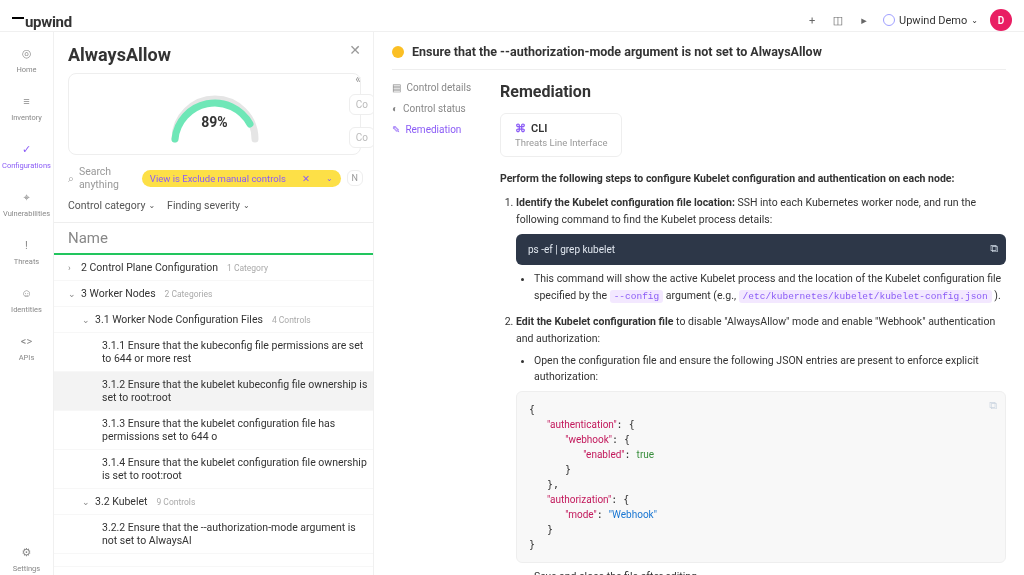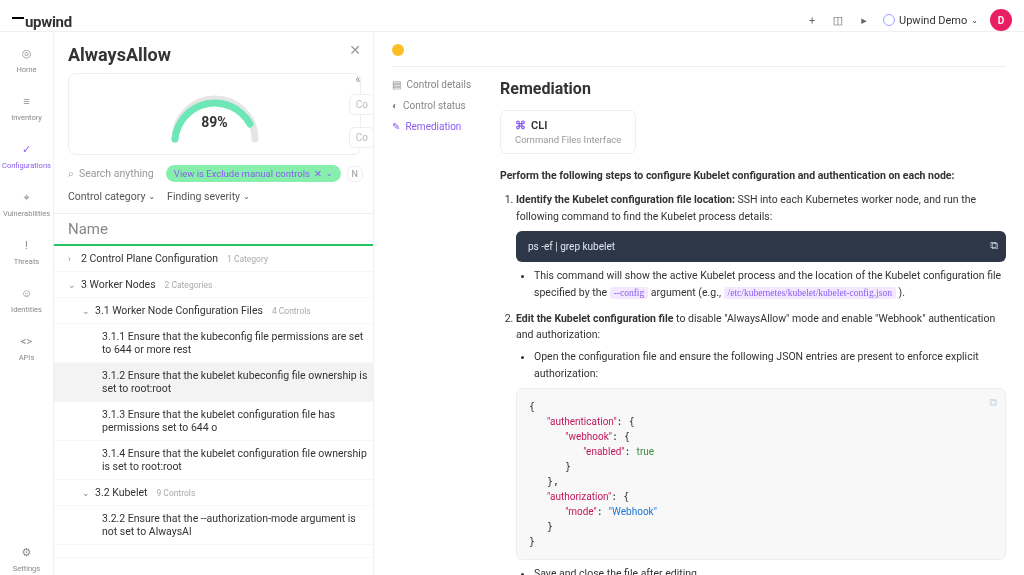--- a/index.html
+++ b/index.html
@@ -25,21 +25,21 @@
 .close-x{position:absolute;top:10px;right:12px;color:#999;cursor:pointer;font-size:14px}
 .collapse-arr{position:absolute;top:40px;right:12px;color:#999;cursor:pointer;font-size:12px}
 .gauge-box{border:1px solid #eee;border-radius:8px;padding:10px;margin:8px 12px 10px 0;position:relative;display:flex;flex-direction:column;align-items:center}
 .gauge{width:100px;height:60px;position:relative}
 .gauge svg{width:100%;height:100%}
 .gauge-val{position:absolute;bottom:14px;left:0;right:0;text-align:center;font-weight:700;font-size:14px}
 .peek-tags{position:absolute;right:-2px;top:62px;display:flex;flex-direction:column;gap:12px;color:#bbb;font-size:10px}
 .peek-tags div{border:1px solid #eee;border-radius:6px;padding:4px 6px;background:#fff}
 .search-row{display:flex;align-items:center;gap:6px;margin:0 10px 8px 0}
 .search-inp{flex:1;display:flex;align-items:center;gap:5px;color:#999;font-size:10.5px}
-.pill{background:#86efac;color:#8b5cf6;border-radius:12px;padding:3px 8px;font-size:9.5px;display:flex;align-items:center;gap:4px}
+.pill{background:#fde047;color:#8b5cf6;border-radius:12px;padding:3px 8px;font-size:9.5px;display:flex;align-items:center;gap:16px}
 .pill-x{cursor:pointer}
 .mini-pill{border:1px solid #eee;border-radius:6px;padding:2px 4px;font-size:9px;color:#999}
 .dd-row{display:flex;gap:12px;margin:0 0 10px 0;font-size:10.5px;color:#555}
 .dd{display:flex;align-items:center;gap:3px;cursor:pointer}
 .tbl-hdr{border-top:1px solid #eee;border-bottom:2px solid #22c55e;padding:6px 0;font-size:15px;color:#888;margin-right:0;margin-left:-14px;padding-left:14px}
 .tree{margin-left:-14px;overflow-y:auto;height:330px;font-size:10.5px}
 .tree-row{padding:6px 0 6px 14px;display:flex;align-items:center;gap:5px;cursor:pointer;border-bottom:1px solid #f7f7f7}
 .tree-row.sel{background:#f3f3f3}
 .caret{width:8px;font-size:9px;color:#888}
 .badge{font-size:8.5px;color:#aaa;margin-left:4px}
@@ -58,21 +58,21 @@
 .cli-lbl{font-weight:600;font-size:11px;display:flex;align-items:center;gap:5px}
 .cli-sub{font-size:9.5px;color:#999;margin-top:2px}
 .rem-text{font-size:10.5px;line-height:1.55}
 .rem-text b{font-weight:700}
 .rem-text ol{padding-left:16px;margin:8px 0}
 .rem-text ol>li{margin-bottom:10px}
 .rem-text ul{padding-left:18px;margin:6px 0}
 .rem-text ul li{margin-bottom:4px;list-style:disc}
 .codebox{background:#2d3748;color:#e2e8f0;border-radius:6px;padding:8px 12px;font-family:Menlo,monospace;font-size:10px;position:relative;margin:6px 0;white-space:pre;overflow-x:auto}
 .copy-ic{position:absolute;top:6px;right:8px;color:#cbd5e0;cursor:pointer;font-size:11px}
-.inline-code{background:#f3e8ff;color:#8b5cf6;font-family:Liberation Serif, serif;font-size:9.5px;padding:1px 4px;border-radius:3px}
+.inline-code{background:#f3e8ff;color:#8b5cf6;font-family:Liberation Mono, monospace;font-size:9.5px;padding:1px 4px;border-radius:3px}
 .json-box{background:#f8f8f8;border:1px solid #eee;border-radius:6px;padding:10px 12px;font-family:Menlo,monospace;font-size:10px;position:relative;margin:6px 0;white-space:pre;line-height:1.5}
 .jk{color:#c2185b}
 .jv{color:#1976d2}
 .jb{color:#388e3c}
 .chev{font-size:8px}
 </style>
 </head>
 <body>
 
 <div class="topbar">
@@ -203,20 +203,21 @@
         <div class="tree-row indent3">
           <span>3.2.2 Ensure that the --authorization-mode argument is not set to AlwaysAl</span>
         </div>
         <div class="tree-row indent3"></div>
       </div>
   </div>
 
   <div class="detail">
     <div class="det-hdr">
       <div class="status-dot"></div>
+      <span>Ensure that the --authorization-mode argument is not set to AlwaysAllow</span>
     </div>
     <div class="det-body">
       <div class="det-nav">
         <div class="det-nav-item">
             <span>▤</span>
             <span>Control details</span>
           </div>
         <div class="det-nav-item">
             <span>◐</span>
             <span>Control status</span>
@@ -226,21 +227,21 @@
             <span>Remediation</span>
           </div>
       </div>
       <div class="det-content">
         <div class="rem-title">Remediation</div>
         <div class="cli-card">
           <div class="cli-lbl">
               <span style="color:#8b5cf6">⌘</span>
               <span>CLI</span>
             </div>
-          <div class="cli-sub">Command Files Interface</div>
+          <div class="cli-sub">Threats Line Interface</div>
         </div>
         <div class="rem-text">
           <p><b>Perform the following steps to configure Kubelet configuration and authentication on each node:</b></p>
           <ol>
             <li>
               <b>Identify the Kubelet configuration file location:</b><span> SSH into each Kubernetes worker node, and run the following command to find the Kubelet process details:</span>
               <div class="codebox"><span>ps -ef | grep kubelet</span><span class="copy-ic">⧉</span></div>
               <ul>
                   <li><span>This command will show the active Kubelet process and the location of the Kubelet configuration file specified by the </span><span class="inline-code">--config</span><span> argument (e.g., </span><span class="inline-code">/etc/kubernetes/kubelet/kubelet-config.json</span><span> ).</span></li>
                 </ul>

